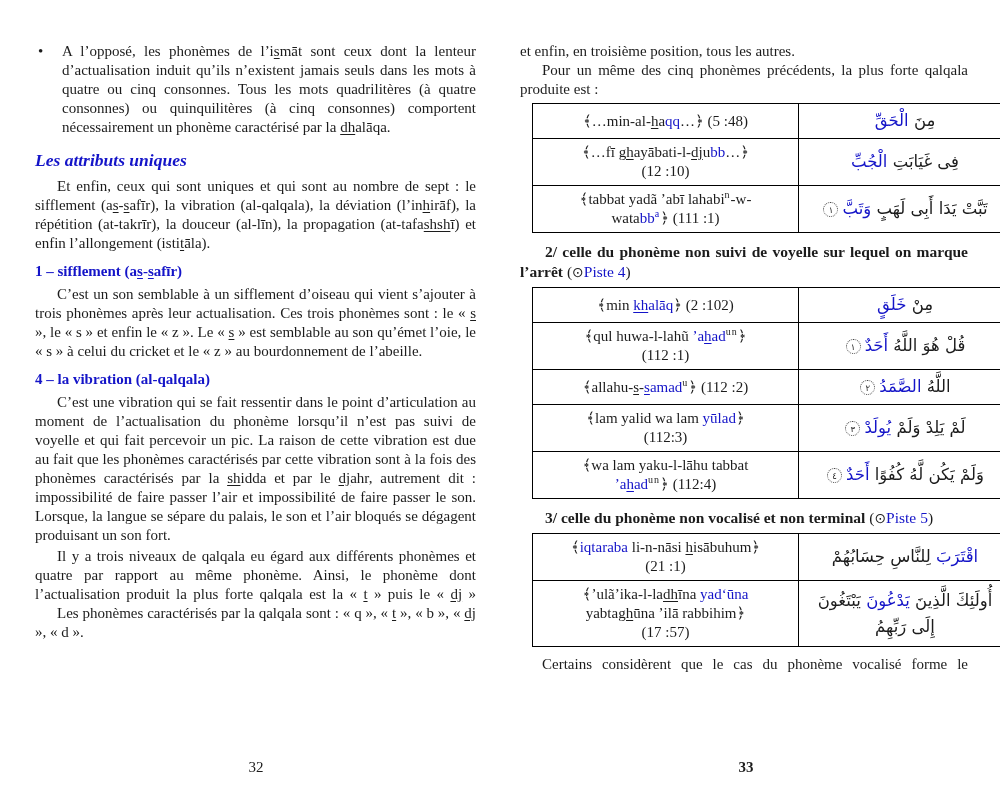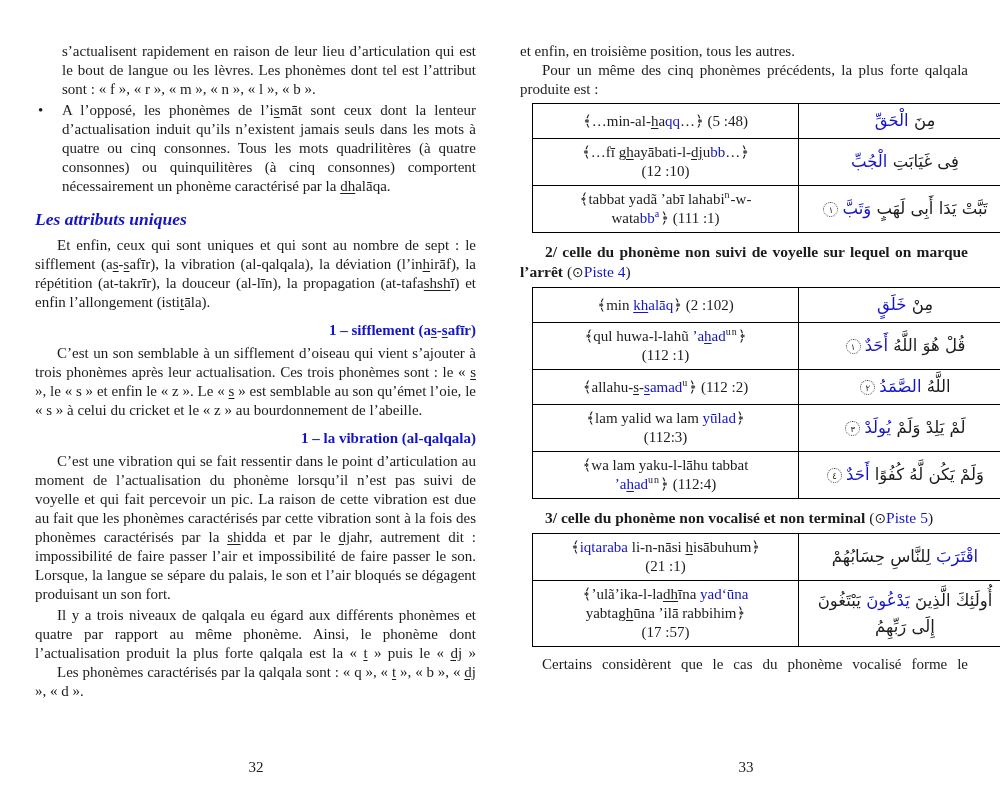--- a/index.html
+++ b/index.html
@@ -20,21 +20,21 @@
   .hang{position:relative;margin-left:27px;}
   .bullet{position:absolute;left:-24px;top:0;}
   .mb2{margin-bottom:2px;} .mb4{margin-bottom:4px;}
 
   .section-heading{
     color:var(--accent-blue);font-weight:bold;font-style:italic;
     font-size:17.5px;line-height:21px;margin:13px 0 6px 0;text-align:left;font-family:Liberation Serif, serif;
   }
   .sub-heading{
     color:var(--accent-blue);font-size:15px;line-height:19px;
-    margin:9px 0 4px 0;text-align:right;
+    margin:9px 0 4px 0;text-align:left;
   }
   .sub-heading .seg-u{text-decoration-color:var(--accent-blue);}
 
   .num-heading{
     font-size:15.5px;line-height:20px;margin:9px 0 5px 0;
     text-indent:25px;text-align:justify;
   }
   .last-justify{text-align-last:justify;}
 
   table.verse-table{
@@ -60,44 +60,43 @@
     display:inline-block;width:15px;height:15px;line-height:14px;
     border:1px dotted #444;border-radius:50%;
     font-size:8.5px;text-align:center;vertical-align:middle;margin:0 4px 0 1px;
   }
   .track-glyph{font-family:"DejaVu Sans",sans-serif;font-size:14px;}
   .page-number{
     position:absolute;bottom:13px;left:0;width:100%;
     text-align:center;font-size:15px;
   }
   .page-left .page-number{padding-left:12px;}
-  .page-right .page-number{padding-right:8px;}
+  .page-right .page-number{padding-right:8px;font-weight:bold;}
 </style>
 </head>
 <body>
 
 <div class="spread">
 
   <div class="page page-left">
-    <p class="hang mb2"><span>s’actualisent rapidement en raison de leur lieu d’articulation qui est le bout de langue ou les lèvres. Les phonèmes dont tel est l’attribut sont : « f », « r », « m », « n », « l », « b ».</span></p>
 
     <div class="hang">
       <span class="bullet">•</span>
       <p><span>A l’opposé, les phonèmes de l’i</span><span class="seg-u">s</span><span>māt sont ceux dont la lenteur d’actualisation induit qu’ils n’existent jamais seuls dans les mots à quatre ou cinq consonnes. Tous les mots quadrilitères (à quatre consonnes) ou quinquilitères (à cinq consonnes) comportent nécessairement un phonème caractérisé par la </span><span class="seg-u">dh</span><span>alāqa.</span></p>
     </div>
 
     <h2 class="section-heading">Les attributs uniques</h2>
 
     <p class="indent mb2"><span>Et enfin, ceux qui sont uniques et qui sont au nombre de sept : le sifflement (a</span><span class="seg-u">s</span><span>-</span><span class="seg-u">s</span><span>afīr),  la vibration (al-qalqala), la déviation (l’in</span><span class="seg-u">h</span><span>irāf), la répétition (at-takrīr), la douceur (al-līn), la propagation (at-tafa</span><span class="seg-u">shsh</span><span>ī) et enfin l’allongement (isti</span><span class="seg-u">t</span><span>āla).</span></p>
 
     <h3 class="sub-heading"><span>1 – sifflement (a</span><span class="seg-u">s</span><span>-</span><span class="seg-u">s</span><span>afīr)</span></h3>
 
     <p class="indent mb2"><span>C’est un son semblable à un sifflement d’oiseau qui vient s’ajouter à trois phonèmes après leur actualisation. Ces trois phonèmes sont : le « </span><span class="seg-u">s</span><span> », le « s » et enfin le « z ». Le « </span><span class="seg-u">s</span><span> » est semblable au son qu’émet l’oie, le « s » à celui du cricket et le « z » au bourdonnement de l’abeille.</span></p>
 
-    <h3 class="sub-heading"><span>1 – la vibration (al-qalqala)</span></h3>
+    <h3 class="sub-heading"><span>4 – la vibration (al-qalqala)</span></h3>
 
     <p class="indent mb2"><span>C’est une vibration qui se fait ressentir dans le point d’articulation au moment de l’actualisation du phonème lorsqu’il n’est pas suivi de voyelle et qui fait percevoir un pic. La raison de cette vibration est due au fait que les phonèmes caractérisés par cette vibration sont à la fois des phonèmes caractérisés par la </span><span class="seg-u">sh</span><span>idda et par le </span><span class="seg-u">dj</span><span>ahr, autrement dit : impossibilité de faire passer l’air et impossibilité de faire passer le son. Lorsque, la langue se sépare du palais, le son et l’air bloqués se dégagent produisant un son fort.</span></p>
 
     <p class="indent last-justify"><span>Il y a trois niveaux de qalqala eu égard aux différents phonèmes et quatre par rapport au même phonème. Ainsi, le phonème dont l’actualisation produit la plus forte qalqala est la « </span><span class="seg-u">t</span><span> » puis le « </span><span class="seg-u">dj</span><span> »</span></p>
 
     <p class="indent mb2"><span>Les phonèmes caractérisés par la qalqala sont : « q », « </span><span class="seg-u">t</span><span> », « b », « </span><span class="seg-u">dj</span><span> », « d ».</span></p>
 
     <div class="page-number">32</div>
   </div>
 

